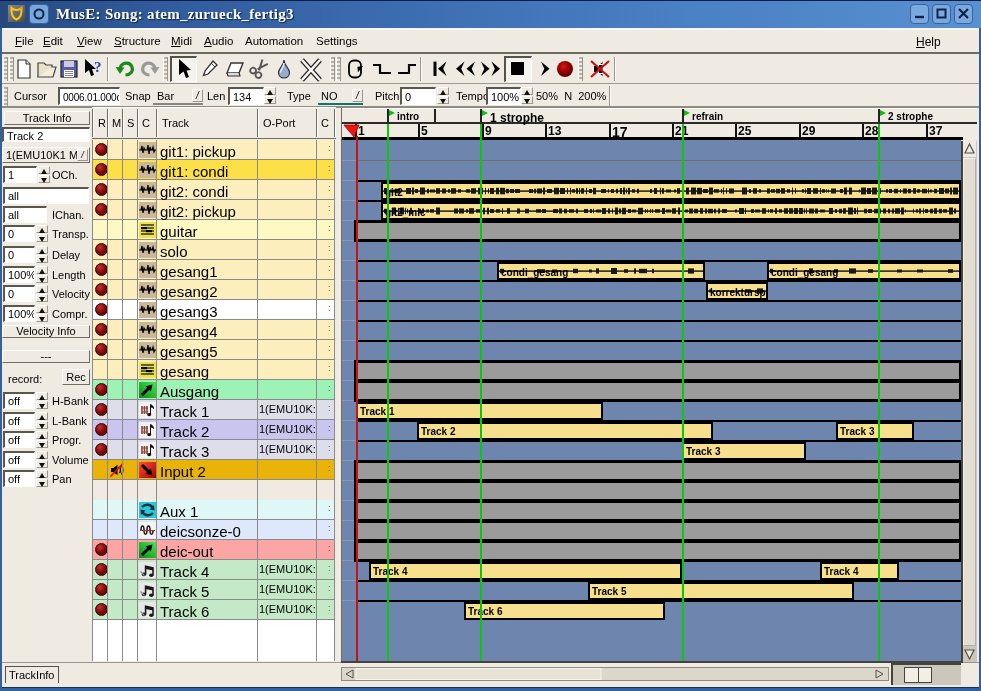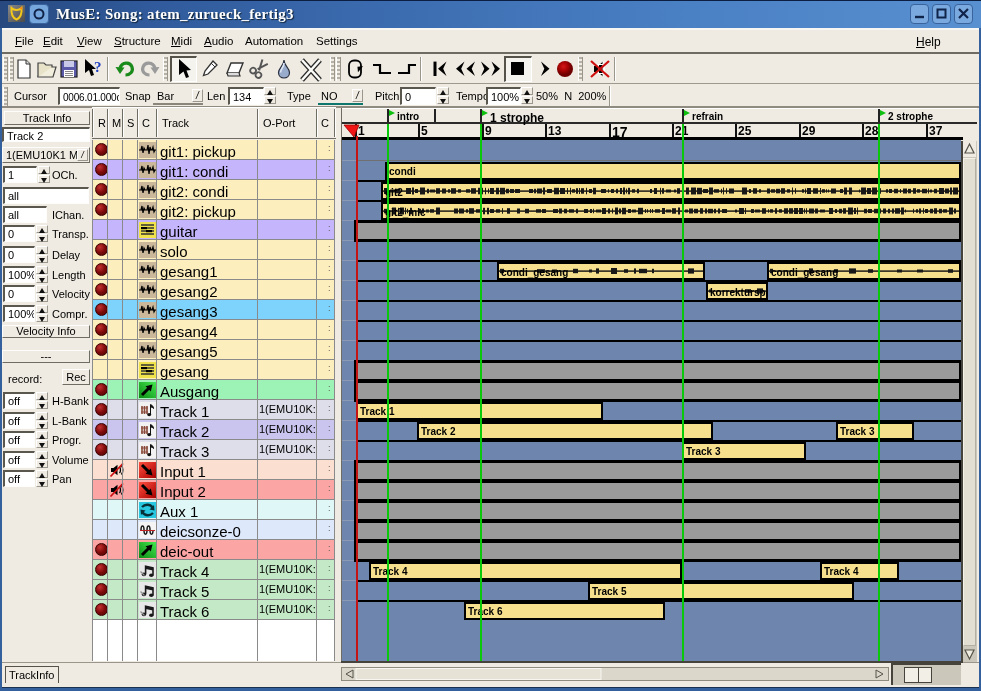--- a/index.html
+++ b/index.html
@@ -354,21 +354,21 @@
 <div class="ic">
         <svg width="17" height="16">
           <rect width="17" height="16" fill="#cbb89a"></rect>
           <path d="M0 8 H17" stroke="#000" stroke-width="1"></path>
           <path d="M2 8 L3 4 L4 11 L5 6 L6 8 M8 8 L9 3 L10 12 L11 5 L12 8 M13 8 L14 5 L15 10 L16 8" stroke="#000" stroke-width="1.2" fill="none"></path>
         </svg>
       </div>
 <div class="nm">git1: pickup</div>
 <div class="abs" style="left:236px;top:3px;font-size:9px;color:#555;">:</div>
 </div>
-<div class="tlrow" style="top:160px;background:#c4b5fd;">
+<div class="tlrow" style="top:160px;background:#fde047;">
 <div class="reddot"></div>
 <div class="ic">
         <svg width="17" height="16">
           <rect width="17" height="16" fill="#cbb89a"></rect>
           <path d="M0 8 H17" stroke="#000" stroke-width="1"></path>
           <path d="M2 8 L3 4 L4 11 L5 6 L6 8 M8 8 L9 3 L10 12 L11 5 L12 8 M13 8 L14 5 L15 10 L16 8" stroke="#000" stroke-width="1.2" fill="none"></path>
         </svg>
       </div>
 <div class="nm">git1: condi</div>
 <div class="abs" style="left:236px;top:3px;font-size:9px;color:#555;">:</div>
@@ -390,21 +390,21 @@
 <div class="ic">
         <svg width="17" height="16">
           <rect width="17" height="16" fill="#cbb89a"></rect>
           <path d="M0 8 H17" stroke="#000" stroke-width="1"></path>
           <path d="M2 8 L3 4 L4 11 L5 6 L6 8 M8 8 L9 3 L10 12 L11 5 L12 8 M13 8 L14 5 L15 10 L16 8" stroke="#000" stroke-width="1.2" fill="none"></path>
         </svg>
       </div>
 <div class="nm">git2: pickup</div>
 <div class="abs" style="left:236px;top:3px;font-size:9px;color:#555;">:</div>
 </div>
-<div class="tlrow" style="top:220px;background:#c4b5fd;">
+<div class="tlrow" style="top:220px;background:#fef9c3;">
 <div class="ic">
         <svg width="17" height="16">
           <rect width="17" height="16" fill="#f0e24a"></rect>
           <path d="M2 3 H15 M2 6 H15 M2 9 H15 M2 12 H15" stroke="#333" stroke-width="1.6"></path>
           <rect x="2" y="5" width="6" height="2.2" fill="#000"></rect>
           <rect x="7" y="8" width="6" height="2.2" fill="#000"></rect>
         </svg>
       </div>
 <div class="nm">guitar</div>
 <div class="abs" style="left:236px;top:3px;font-size:9px;color:#555;">:</div>
@@ -438,21 +438,21 @@
 <div class="ic">
         <svg width="17" height="16">
           <rect width="17" height="16" fill="#cbb89a"></rect>
           <path d="M0 8 H17" stroke="#000" stroke-width="1"></path>
           <path d="M2 8 L3 4 L4 11 L5 6 L6 8 M8 8 L9 3 L10 12 L11 5 L12 8 M13 8 L14 5 L15 10 L16 8" stroke="#000" stroke-width="1.2" fill="none"></path>
         </svg>
       </div>
 <div class="nm">gesang2</div>
 <div class="abs" style="left:236px;top:3px;font-size:9px;color:#555;">:</div>
 </div>
-<div class="tlrow" style="top:300px;background:#7dd3fc;">
+<div class="tlrow" style="top:300px;background:#ffffff;">
 <div class="reddot"></div>
 <div class="ic">
         <svg width="17" height="16">
           <rect width="17" height="16" fill="#cbb89a"></rect>
           <path d="M0 8 H17" stroke="#000" stroke-width="1"></path>
           <path d="M2 8 L3 4 L4 11 L5 6 L6 8 M8 8 L9 3 L10 12 L11 5 L12 8 M13 8 L14 5 L15 10 L16 8" stroke="#000" stroke-width="1.2" fill="none"></path>
         </svg>
       </div>
 <div class="nm">gesang3</div>
 <div class="abs" style="left:236px;top:3px;font-size:9px;color:#555;">:</div>
@@ -573,21 +573,21 @@
             </linearGradient>
           </defs>
           <rect width="17" height="16" fill="url(#ginp)"></rect>
           <path d="M3 3 L11 11" stroke="#000" stroke-width="3"></path>
           <path d="M13.5 13.5 L6.5 11.8 L11.8 6.5 Z" fill="#000"></path>
         </svg>
       </div>
 <div class="nm">Input 1</div>
 <div class="abs" style="left:236px;top:3px;font-size:9px;color:#555;">:</div>
 </div>
-<div class="tlrow" style="top:480px;background:#fca5a5;">
+<div class="tlrow" style="top:460px;background:#eab308;">
 <div class="abs" style="left:17px;top:2px;">
         <svg width="16" height="16">
           <path d="M2 6 H4.5 L8.5 2.8 V13.2 L4.5 10 H2 Z" fill="#000"></path>
           <path d="M10.5 5 C11.8 6.5 11.8 9.5 10.5 11 M12.5 3.5 C14.3 5.8 14.3 10.2 12.5 12.5" stroke="#000" stroke-width="1.3" fill="none"></path>
           <path d="M1.5 14.5 L14 1.5" stroke="#cc1010" stroke-width="1.8"></path>
         </svg>
       </div>
 <div class="ic">
         <svg width="17" height="16">
           <defs>
@@ -807,23 +807,20 @@
 <div class="abs" style="left:12px;top:320px;width:607px;height:22px;background:#000;"></div>
 <div class="abs" style="left:14px;top:323px;width:603px;height:16px;background:#9b9b9b;"></div>
 <div class="abs" style="left:12px;top:340px;width:607px;height:22px;background:#000;"></div>
 <div class="abs" style="left:14px;top:343px;width:603px;height:16px;background:#9b9b9b;"></div>
 <div class="abs" style="left:12px;top:360px;width:607px;height:22px;background:#000;"></div>
 <div class="abs" style="left:14px;top:363px;width:603px;height:16px;background:#9b9b9b;"></div>
 <div class="abs" style="left:12px;top:380px;width:607px;height:22px;background:#000;"></div>
 <div class="abs" style="left:14px;top:383px;width:603px;height:16px;background:#9b9b9b;"></div>
 <div class="abs" style="left:12px;top:400px;width:607px;height:22px;background:#000;"></div>
 <div class="abs" style="left:14px;top:403px;width:603px;height:16px;background:#9b9b9b;"></div>
-<div class="part" style="left:43px;top:22px;width:576px;">
-        <span style="left:2px;top:2px;">condi</span>
-      </div>
 <div class="part" style="left:39px;top:42px;width:580px;">
         <svg width="576" height="14" style="position:absolute;left:0;top:0;">
           <rect x="0" y="6.4" width="576" height="1.4" fill="#101010"></rect>
           <rect x="1" y="4.0" width="3" height="6.0" fill="#181818"></rect>
           <rect x="5" y="4.2" width="1" height="5.5" fill="#181818"></rect>
           <rect x="7" y="5.5" width="5" height="3.0" fill="#181818"></rect>
           <rect x="13" y="4.8" width="4" height="4.5" fill="#181818"></rect>
           <rect x="23" y="4.0" width="5" height="6.0" fill="#181818"></rect>
           <rect x="29" y="3.5" width="2" height="7.0" fill="#181818"></rect>
           <rect x="32" y="5.0" width="3" height="4.0" fill="#181818"></rect>

